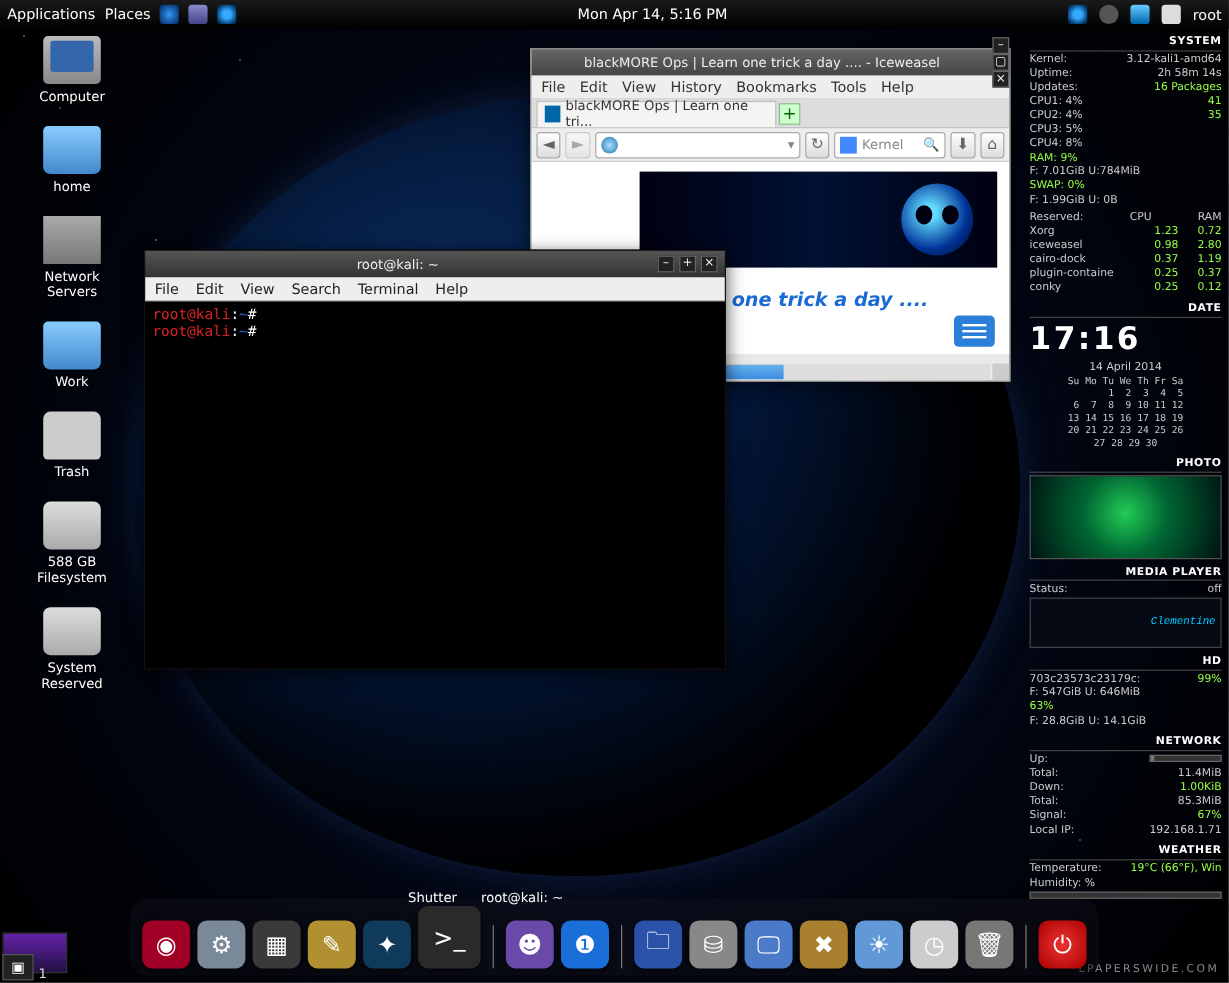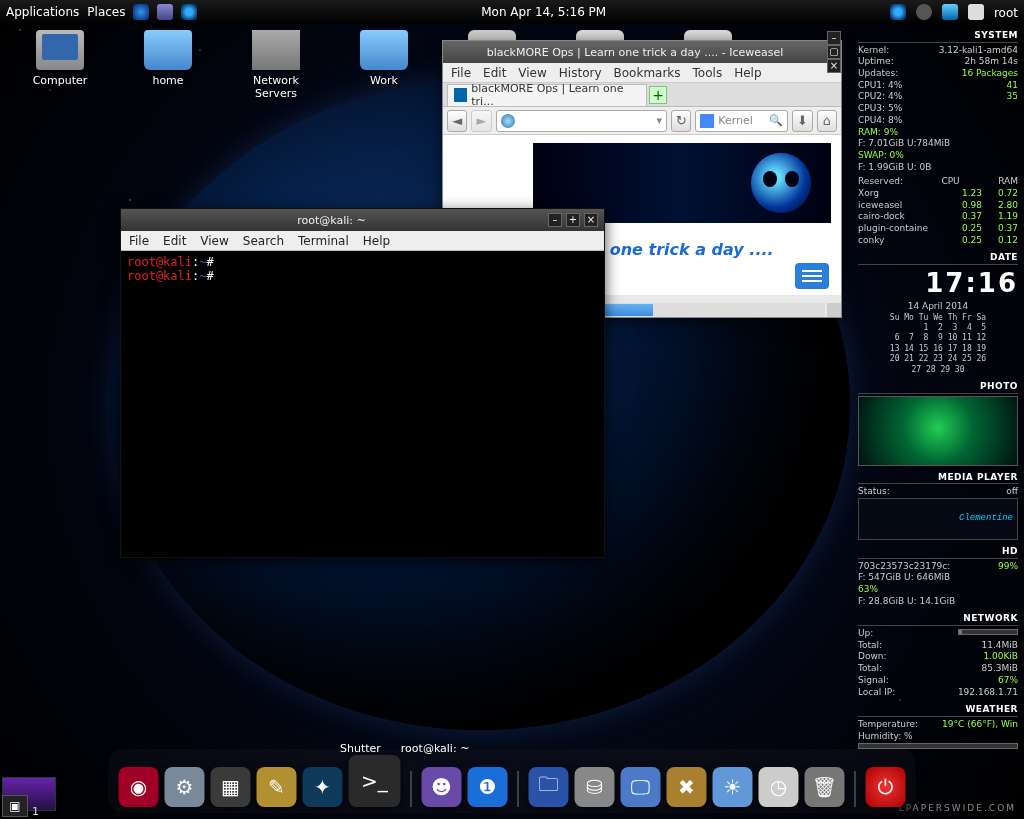--- a/index.html
+++ b/index.html
@@ -35,36 +35,36 @@
 .top-panel .spacer { flex:1; }
 .top-panel .item { cursor:pointer; }
 .top-panel .right { display:flex; gap:10px; align-items:flex-end; margin-left:auto; }
 .ico16 { width:16px; height:16px; display:inline-block; border-radius:3px; }
 .swirl { background: radial-gradient(circle,#3af 30%,#036 80%); }
 .globe { background: radial-gradient(circle,#39e,#026); }
 .volume { background:#555; border-radius:50%; }
 .wifi { background: linear-gradient(#6cf,#06a); }
 .status-square { background:#ddd; }
 
-.desktop-icons { position:absolute; top:30px; left:15px; display:flex; flex-direction:row; gap:18px; z-index:2; }
+.desktop-icons { position:absolute; top:30px; left:15px; display:flex; flex-direction:column; gap:18px; z-index:2; }
 .dicon { width:90px; text-align:center; font-size:11px; text-shadow:1px 1px 2px #000; }
 .dicon .glyph { width:48px; height:40px; margin:0 auto 4px; position:relative; }
 .glyph.computer { background:linear-gradient(#bbb,#888); border-radius:4px; }
 .glyph.computer::after{content:"";position:absolute;inset:4px 6px 10px 6px;background:#36a;border-radius:2px;}
 .glyph.folder { background:linear-gradient(#8cf,#48c); border-radius:4px 4px 6px 6px; }
 .glyph.servers { background:linear-gradient(#aaa,#777); }
 .glyph.trash { background:#ccc; border-radius:6px 6px 4px 4px; }
 .glyph.drive { background:linear-gradient(#ddd,#aaa); border-radius:6px; }
 
 .conky { position:absolute; top:30px; right:6px; width:160px; font-size:9px; color:#ccc; z-index:2; line-height:1.3; }
 .conky .section { margin-bottom:6px; }
 .conky .hdr { color:#fff; font-weight:bold; border-bottom:1px solid #444; margin-bottom:2px; font-size:9px; letter-spacing:.5px;text-align:right; }
 .conky .row { display:flex; justify-content:space-between; gap:6px; }
 .conky .green { color:#9f4; }
-.conky .bigtime { font-size:26px; font-weight:bold; text-align:right; color:#fff; letter-spacing:2px; }
+.conky .bigtime { font-size:26px; font-weight:bold; text-align:left; color:#fff; letter-spacing:2px; }
 .conky .datectr { text-align:center; font-size:9px; }
 .conky .cal { font-family:monospace; font-size:8px; white-space:pre; text-align:center; }
 .conky .bar { height:6px; background:#333; border:1px solid #666; margin-top:1px; position:relative; }
 .conky .bar span{ position:absolute; inset:0 auto 0 0; background:#777; }
 .conky .photo-box{ height:70px; background:radial-gradient(circle at 50% 45%,#2c5 0%,#063 40%,#011 100%); border:1px solid #555;}
 .conky .mp-box{ height:42px; border:1px solid #444; background:#060a14; display:flex; align-items:center; justify-content:flex-end; padding-right:4px; color:#0cf; font-style:italic;font-family:Liberation Mono, monospace;}
 
 .term-win { position:absolute; top:208px; left:120px; width:485px; height:350px; z-index:6;
   background:#000; border:1px solid #111; box-shadow:0 4px 14px rgba(0,0,0,.7); }
 .term-title { height:22px; background:linear-gradient(#555,#333); display:flex; align-items:center; color:#eee; font-size:11px; }

